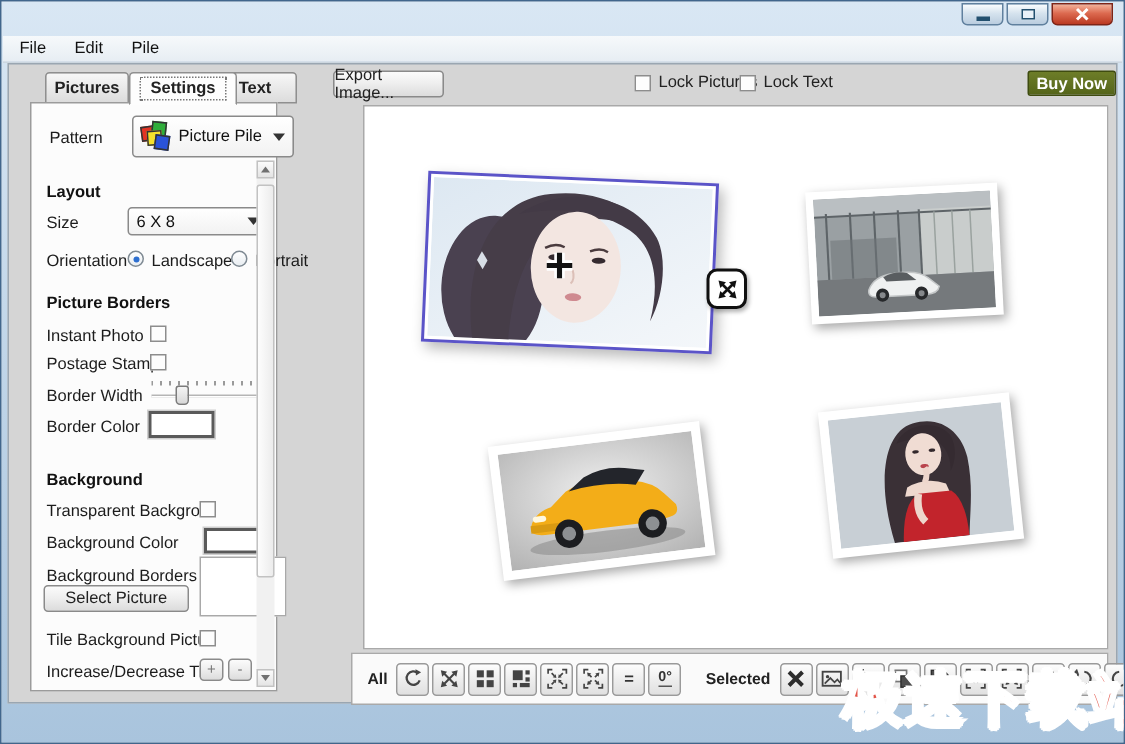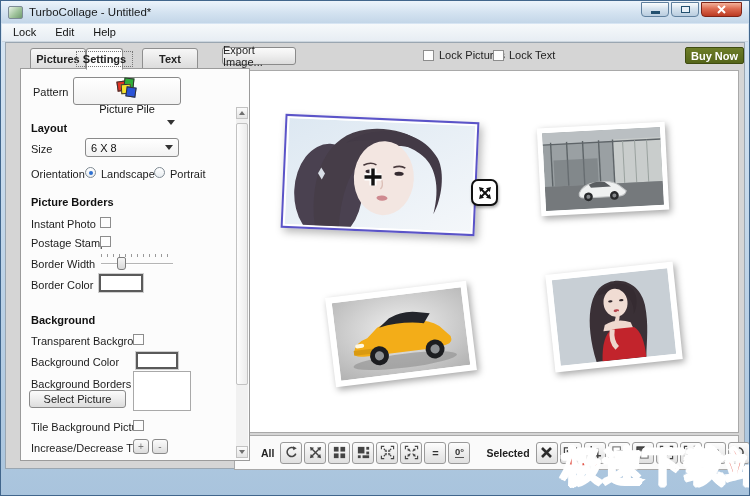--- a/index.html
+++ b/index.html
@@ -51,21 +51,21 @@
   .chk { width:11px; height:11px; border:1px solid #8d8d8d; background:#fdfdfd;
     display:inline-block; }
   .lockrow { position:absolute; top:6px; font-size:11px; color:#222;
     display:flex; align-items:center; gap:5px; }
   .buy-btn { position:absolute; left:679px; top:4px; width:59px; height:17px;
     background:linear-gradient(#6d7d28,#55651a); border:1px solid #3f4c10;
     border-radius:2px; color:#fff; font-size:11px; font-weight:bold;
     display:flex; align-items:center; justify-content:center; }
 
   
-  .panel { position:absolute; left:14px; top:25px; width:230px; height:393px;
+  .panel { position:absolute; left:14px; top:25px; width:165px; height:393px;
     background:#fcfcfc; border:1px solid #9b9b9b; z-index:2; }
   .lbl { position:absolute; font-size:11px; color:#1c1c1c; white-space:nowrap; }
   .hdg { position:absolute; font-size:11px; font-weight:bold; color:#111; }
   .ddl { position:absolute; border:1px solid #8a8a8a; border-radius:3px;
     background:linear-gradient(#ffffff,#f2f2f2); display:flex; align-items:center;
     padding:0 5px; gap:5px; font-size:11px; color:#111; }
   .dd-arrow { width:0; height:0; border-left:4px solid transparent;
     border-right:4px solid transparent; border-top:5px solid #333; margin-left:auto; }
   .pat-icon { position:relative; width:20px; height:20px; flex:0 0 20px; }
   .pat-icon i { position:absolute; width:10px; height:10px; border:1px solid #333; }
@@ -109,21 +109,21 @@
     box-shadow:3px 4px 9px rgba(0,0,0,.28); }
   .plus-cursor { position:absolute; left:119px; top:95px; width:22px; height:22px; }
   .move-handle { position:absolute; left:228px; top:108px; width:27px; height:27px;
     background:#fff; border:2.5px solid #101010; border-radius:7px;
     display:flex; align-items:center; justify-content:center;
     box-shadow:1px 2px 3px rgba(0,0,0,.3); }
 
   
   .toolstrip { position:absolute; left:228px; top:392px; width:505px; height:35px;
     background:#fafafa; border:1px solid #a9a9a9; display:flex; align-items:center;
-    padding-left:24px; gap:2px; }
+    padding-left:8px; gap:2px; }
   .tool-label { font-size:10.5px; font-weight:bold; color:#222; margin:0 4px 0 2px;
     white-space:nowrap; }
   .tbtn { width:22px; height:22px; flex:0 0 22px; border:1px solid #9a9a9a;
     border-radius:3px; background:linear-gradient(#fdfdfd,#ececec 55%,#e0e0e0);
     display:flex; align-items:center; justify-content:center; cursor:default; }
   .tbtn svg { display:block; }
   .tbtn .txt { font-size:11px; font-weight:bold; color:#333; }
   .tbtn .txt.deg { font-size:9.5px; border-bottom:1px solid #555; line-height:10px; }
   .sep { width:10px; flex:0 0 10px; }
 
@@ -132,50 +132,46 @@
     font-size:40px; font-weight:bold; letter-spacing:1px; color:#e25549;
     -webkit-text-stroke:2px #fff;
     text-shadow:-2px 0 #fff, 2px 0 #fff, 0 -2px #fff, 0 2px #fff;
     white-space:nowrap; }
 </style>
 </head>
 <body>
 
 <div class="screen">
 
-  <div class="titlebar">
-    <div class="app-icon"></div>
-    <div class="title-text">TurboCollage - Untitled*</div>
-  </div>
   <div class="win-controls">
     <div class="win-btn">
       <span class="glyph-min"></span>
       </div>
     <div class="win-btn">
       <span class="glyph-max"></span>
       </div>
     <div class="win-btn close">
       <svg width="9" height="9" viewBox="0 0 9 9">
         <path d="M1 1 L8 8 M8 1 L1 8" stroke="#fff" stroke-width="2"></path>
         </svg>
       </div>
   </div>
 
   <div class="menubar">
-    <span class="menu-item">Lock</span>
+    <span class="menu-item">File</span>
     <span class="menu-item">Edit</span>
-    <span class="menu-item">Help</span>
+    <span class="menu-item">Pile</span>
   </div>
 
   <div class="client">
 
     <div class="tab" style="left:24px; width:56px;">
       <span class="tab-inner">Pictures</span>
       </div>
-    <div class="tab active" style="left:80px; width:37px;">
+    <div class="tab active" style="left:80px; width:72px;">
       <span class="tab-inner">Settings</span>
       </div>
     <div class="tab" style="left:136px; width:56px;">
       <span class="tab-inner">Text</span>
       </div>
 
     <div class="btn export-btn">
       <span>Export Image...</span>
       </div>
     <div class="lockrow" style="left:417px;">
@@ -185,21 +181,21 @@
     <div class="lockrow" style="left:487px;">
       <span class="chk"></span>
       <span>Lock Text</span>
     </div>
     <div class="buy-btn">
       <span>Buy Now</span>
       </div>
 
     <div class="panel">
       <span class="lbl" style="left:12px; top:17px;">Pattern</span>
-      <div class="ddl" style="left:52px; top:8px; width:108px; height:28px;flex-direction:column;">
+      <div class="ddl" style="left:67px; top:8px; width:108px; height:28px;">
         <span class="pat-icon">
           <i style="left:0; top:3px; background:#e23323; transform:rotate(-8deg);"></i>
           <i style="left:7px; top:0; background:#2fae3a; transform:rotate(6deg);"></i>
           <i style="left:4px; top:6px; background:#f5e22c; transform:rotate(-4deg);"></i>
           <i style="left:9px; top:9px; background:#2a53d8; transform:rotate(8deg);"></i>
         </span>
         <span>Picture Pile</span>
         <span class="dd-arrow"></span>
       </div>
 

